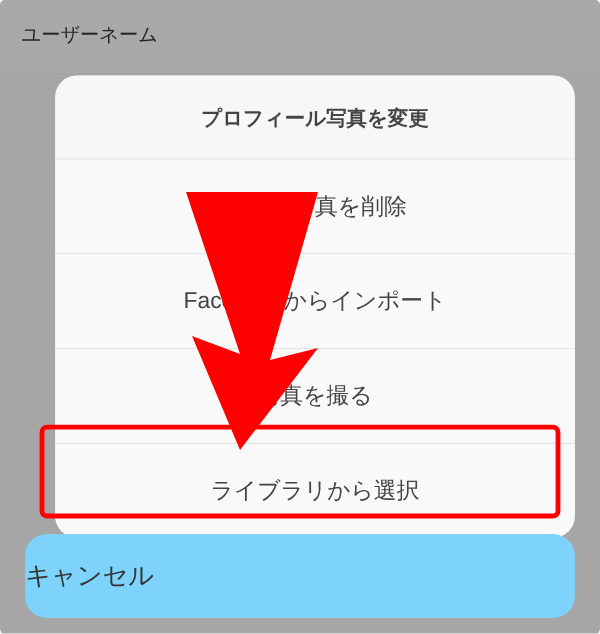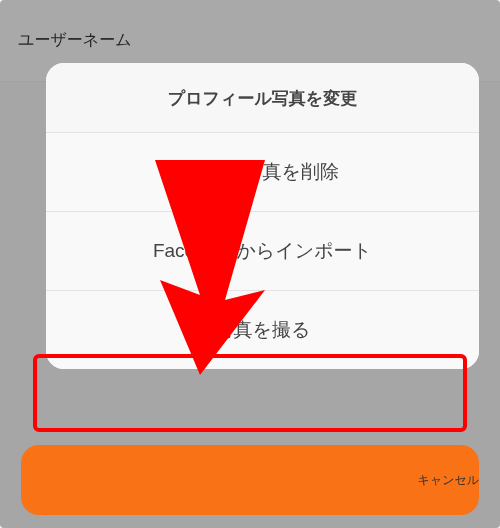--- a/index.html
+++ b/index.html
@@ -18,21 +18,21 @@
     .bg-layer {
       position: absolute;
       top: 0;
       left: 0;
       width: 500px;
       height: 528px;
       background: #f5f5f5;
     }
     .bg-row {
       display: flex;
-      padding: 30px 18px;
+      padding: 20px 18px;
       border-bottom: 1px solid #eee;
       align-items: center;
       background: #fafafa;
     }
     .bg-label {
       width: 120px;
       font-size: 16px;
       color: #333;
       line-height: 1.3;
     }
@@ -90,26 +90,26 @@
       border: 4px solid #ff0000;
       border-radius: 6px;
       pointer-events: none;
     }
     .cancel-btn {
       position: absolute;
       left: 21px;
       right: 21px;
       top: 445px;
       height: 70px;
-      background: #f97316;
+      background: #7dd3fc;
       border-radius: 18px;
       display: flex;
       align-items: center;
-      justify-content: flex-end;
-      font-size: 12px;
+      justify-content: flex-start;
+      font-size: 21px;
       color: #333;
       cursor: pointer;
     }
     .arrow {
       position: absolute;
       left: 105px;
       top: 160px;
       pointer-events: none;
     }
   </style>
@@ -122,20 +122,21 @@
   </div>
 </div>
 
 <div class="overlay"></div>
 
 <div class="sheet">
   <div class="sheet-header">プロフィール写真を変更</div>
   <div class="sheet-item">現在の写真を削除</div>
   <div class="sheet-item">Facebookからインポート</div>
   <div class="sheet-item">写真を撮る</div>
+  <div class="sheet-item">ライブラリから選択</div>
 </div>
 
 <div class="highlight-box"></div>
 
 <div class="cancel-btn">
   <span>キャンセル</span>
 </div>
 
 <svg class="arrow" width="170" height="230">
   <polygon points="70,0 170,0 170,65 140,180 80,200 160,130 70,0" fill="#ff0000" stroke="none" transform="translate(0,0)" style="display:none"></polygon>

